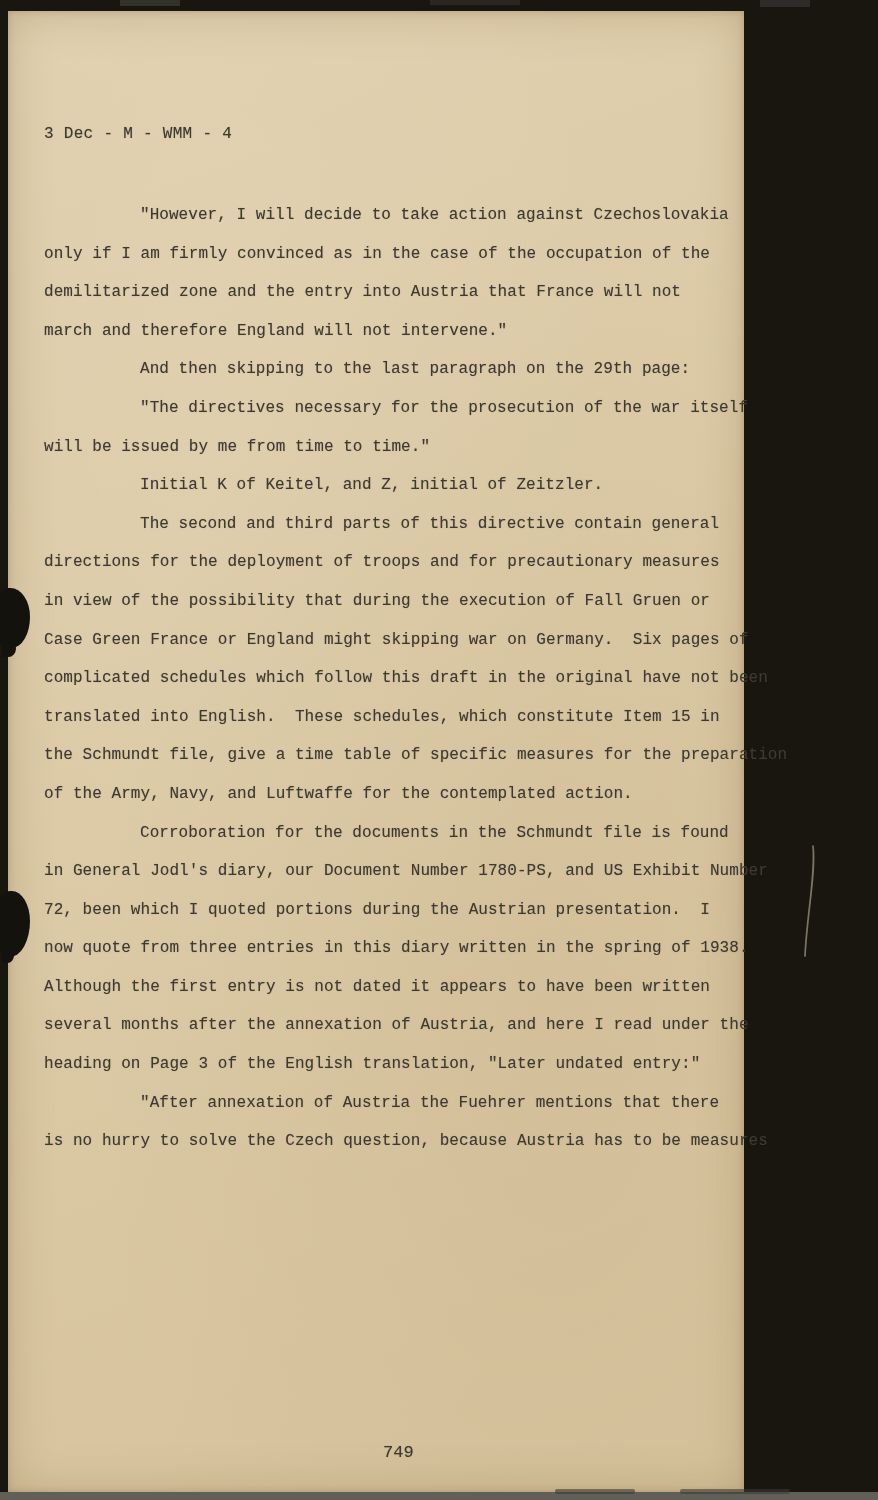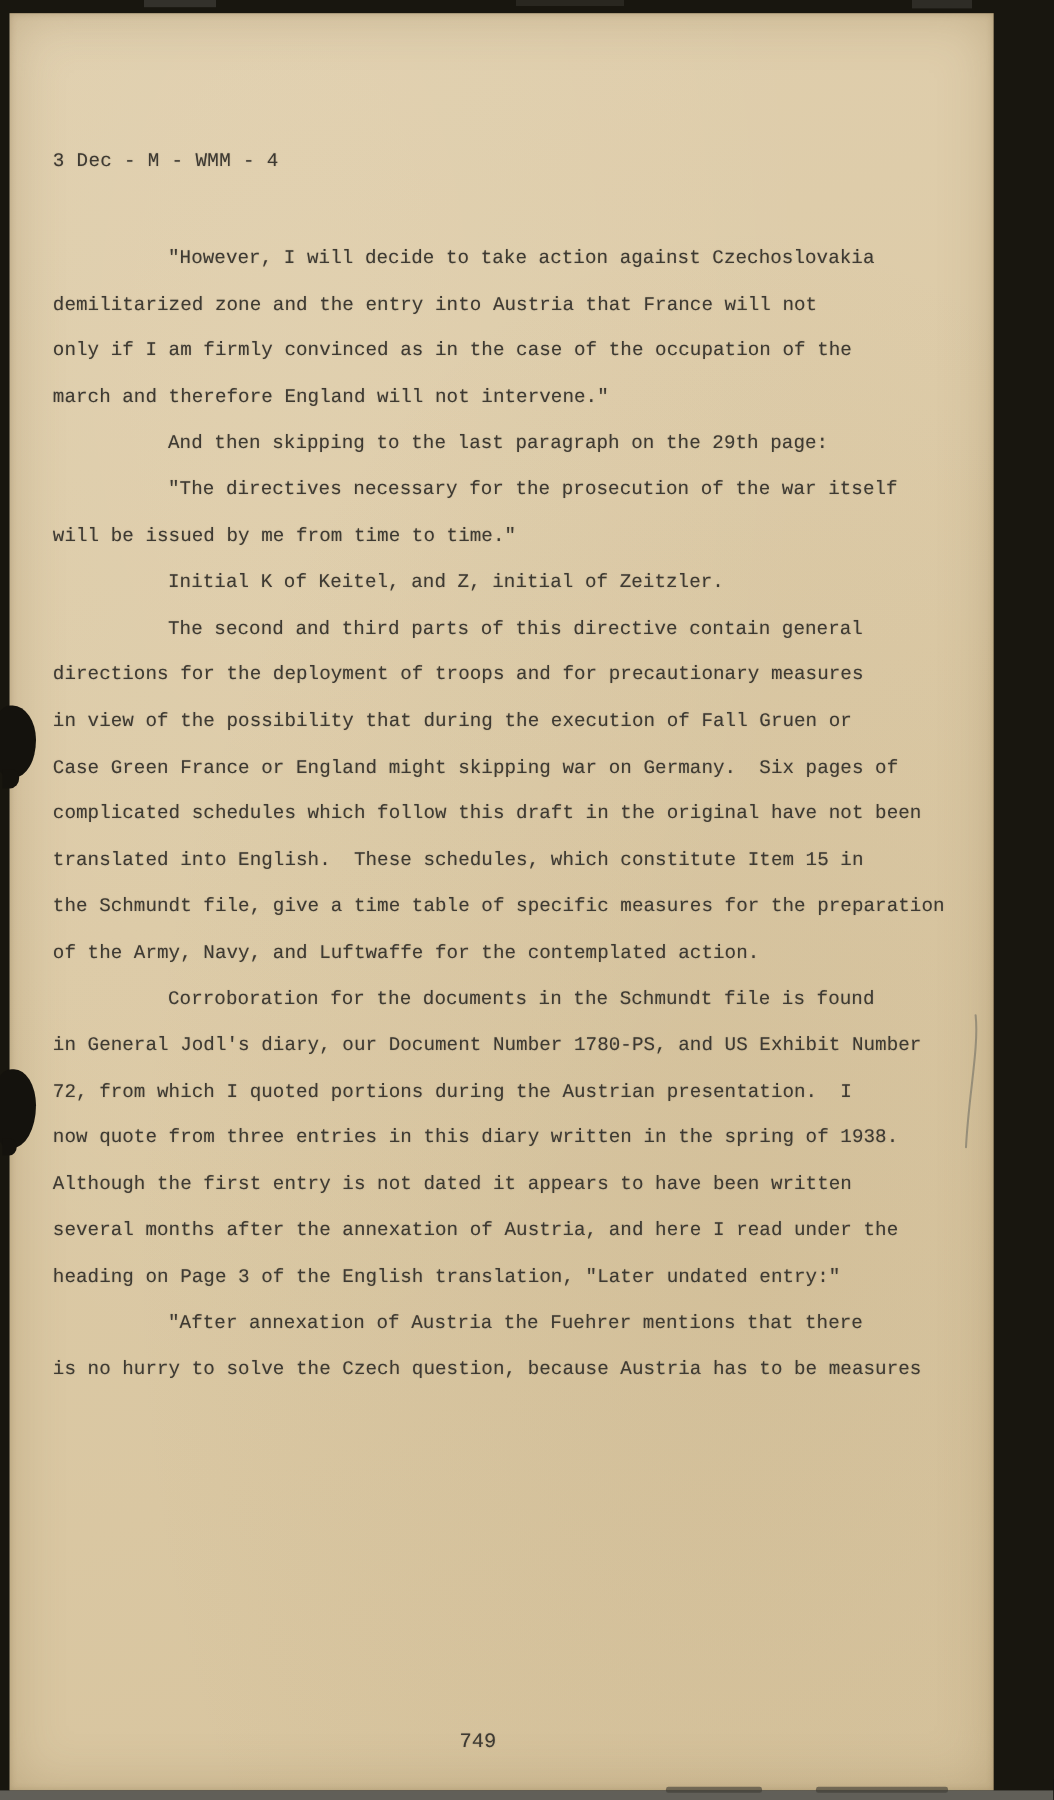--- a/index.html
+++ b/index.html
@@ -28,21 +28,21 @@
   .bottom-band{
     position:absolute;left:0;bottom:0;width:878px;height:8px;
     background:#615f58;
   }
   .bottom-smudge{position:absolute;bottom:6px;height:5px;background:#3c3a33;opacity:.6;border-radius:2px;}
   .smudge-a{left:555px;width:80px;}
   .smudge-b{left:680px;width:110px;}
   .paper{
     position:absolute;
     left:8px;top:11px;
-    width:820px;height:1481px;
+    width:736px;height:1481px;
     background:
       radial-gradient(ellipse at 28% 18%, rgba(255,250,235,.07), transparent 55%),
       radial-gradient(ellipse at 75% 70%, rgba(120,90,40,.07), transparent 60%),
       linear-gradient(160deg,#e0cfae 0%,#dccaa6 45%,#d7c49e 100%);
     box-shadow:inset 0 0 45px rgba(120,95,50,.28), inset 0 0 6px rgba(90,70,35,.25);
   }
   .header{
     position:absolute;left:36px;top:113px;
     font-size:16px;line-height:20px;
     letter-spacing:.3px;
@@ -91,38 +91,38 @@
 <div class="scan">
   <div class="band-streak streak-a"></div>
   <div class="band-streak streak-b"></div>
   <div class="band-streak streak-c"></div>
 
   <div class="paper">
     <div class="header">3 Dec - M - WMM - 4</div>
 
     <div class="body">
         <div class="line indent">"However, I will decide to take action against Czechoslovakia</div>
+        <div class="line">only if I am firmly convinced as in the case of the occupation of the</div>
         <div class="line">demilitarized zone and the entry into Austria that France will not</div>
-        <div class="line">only if I am firmly convinced as in the case of the occupation of the</div>
         <div class="line">march and therefore England will not intervene."</div>
         <div class="line indent">And then skipping to the last paragraph on the 29th page:</div>
         <div class="line indent">"The directives necessary for the prosecution of the war itself</div>
         <div class="line">will be issued by me from time to time."</div>
         <div class="line indent">Initial K of Keitel, and Z, initial of Zeitzler.</div>
         <div class="line indent">The second and third parts of this directive contain general</div>
         <div class="line">directions for the deployment of troops and for precautionary measures</div>
         <div class="line">in view of the possibility that during the execution of Fall Gruen or</div>
         <div class="line">Case Green France or England might skipping war on Germany.  Six pages of</div>
         <div class="line">complicated schedules which follow this draft in the original have not been</div>
         <div class="line">translated into English.  These schedules, which constitute Item 15 in</div>
         <div class="line">the Schmundt file, give a time table of specific measures for the preparation</div>
         <div class="line">of the Army, Navy, and Luftwaffe for the contemplated action.</div>
         <div class="line indent">Corroboration for the documents in the Schmundt file is found</div>
         <div class="line">in General Jodl's diary, our Document Number 1780-PS, and US Exhibit Number</div>
-        <div class="line">72, from which I quoted portions during the Austrian presentation.  I</div>
+        <div class="line">72, been which I quoted portions during the Austrian presentation.  I</div>
         <div class="line">now quote from three entries in this diary written in the spring of 1938.</div>
         <div class="line">Although the first entry is not dated it appears to have been written</div>
         <div class="line">several months after the annexation of Austria, and here I read under the</div>
         <div class="line">heading on Page 3 of the English translation, "Later undated entry:"</div>
         <div class="line indent">"After annexation of Austria the Fuehrer mentions that there</div>
         <div class="line">is no hurry to solve the Czech question, because Austria has to be measures</div>
       </div>
 
     <div class="page-number">749</div>
 

